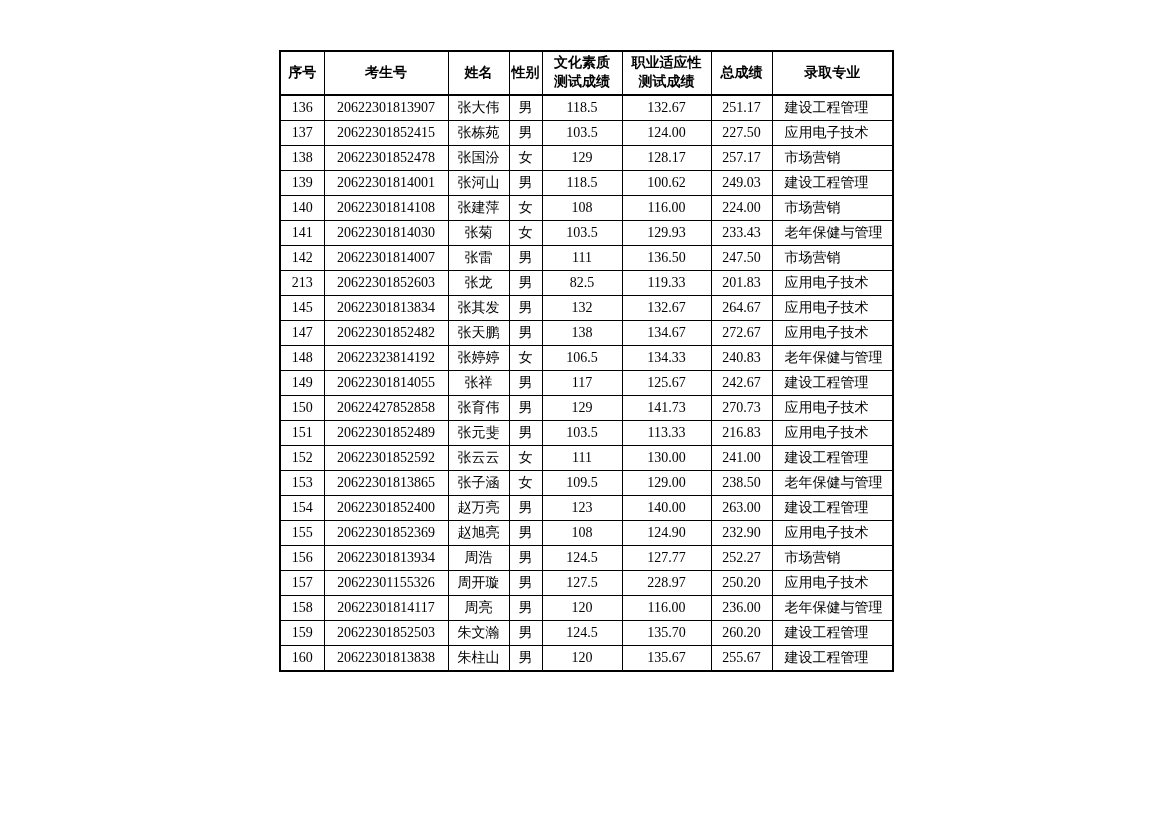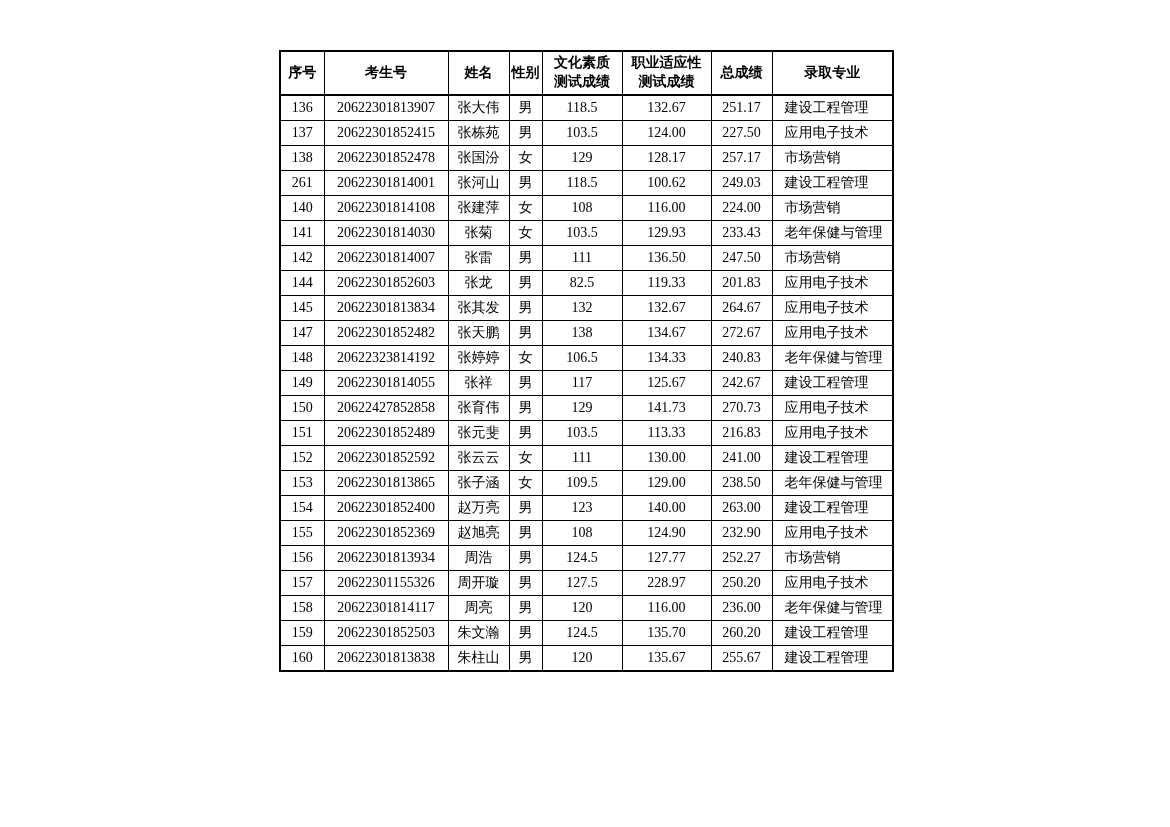--- a/index.html
+++ b/index.html
@@ -123,21 +123,21 @@
           <td>138</td>
           <td>20622301852478</td>
           <td>张国汾</td>
           <td>女</td>
           <td>129</td>
           <td>128.17</td>
           <td>257.17</td>
           <td class="left">市场营销</td>
         </tr>
         <tr>
-          <td>261</td>
+          <td>139</td>
           <td>20622301814001</td>
           <td>张河山</td>
           <td>男</td>
           <td>118.5</td>
           <td>100.62</td>
           <td>249.03</td>
           <td class="left">建设工程管理</td>
         </tr>
         <tr>
           <td>140</td>
@@ -163,21 +163,21 @@
           <td>142</td>
           <td>20622301814007</td>
           <td>张雷</td>
           <td>男</td>
           <td>111</td>
           <td>136.50</td>
           <td>247.50</td>
           <td class="left">市场营销</td>
         </tr>
         <tr>
-          <td>144</td>
+          <td>213</td>
           <td>20622301852603</td>
           <td>张龙</td>
           <td>男</td>
           <td>82.5</td>
           <td>119.33</td>
           <td>201.83</td>
           <td class="left">应用电子技术</td>
         </tr>
         <tr>
           <td>145</td>

